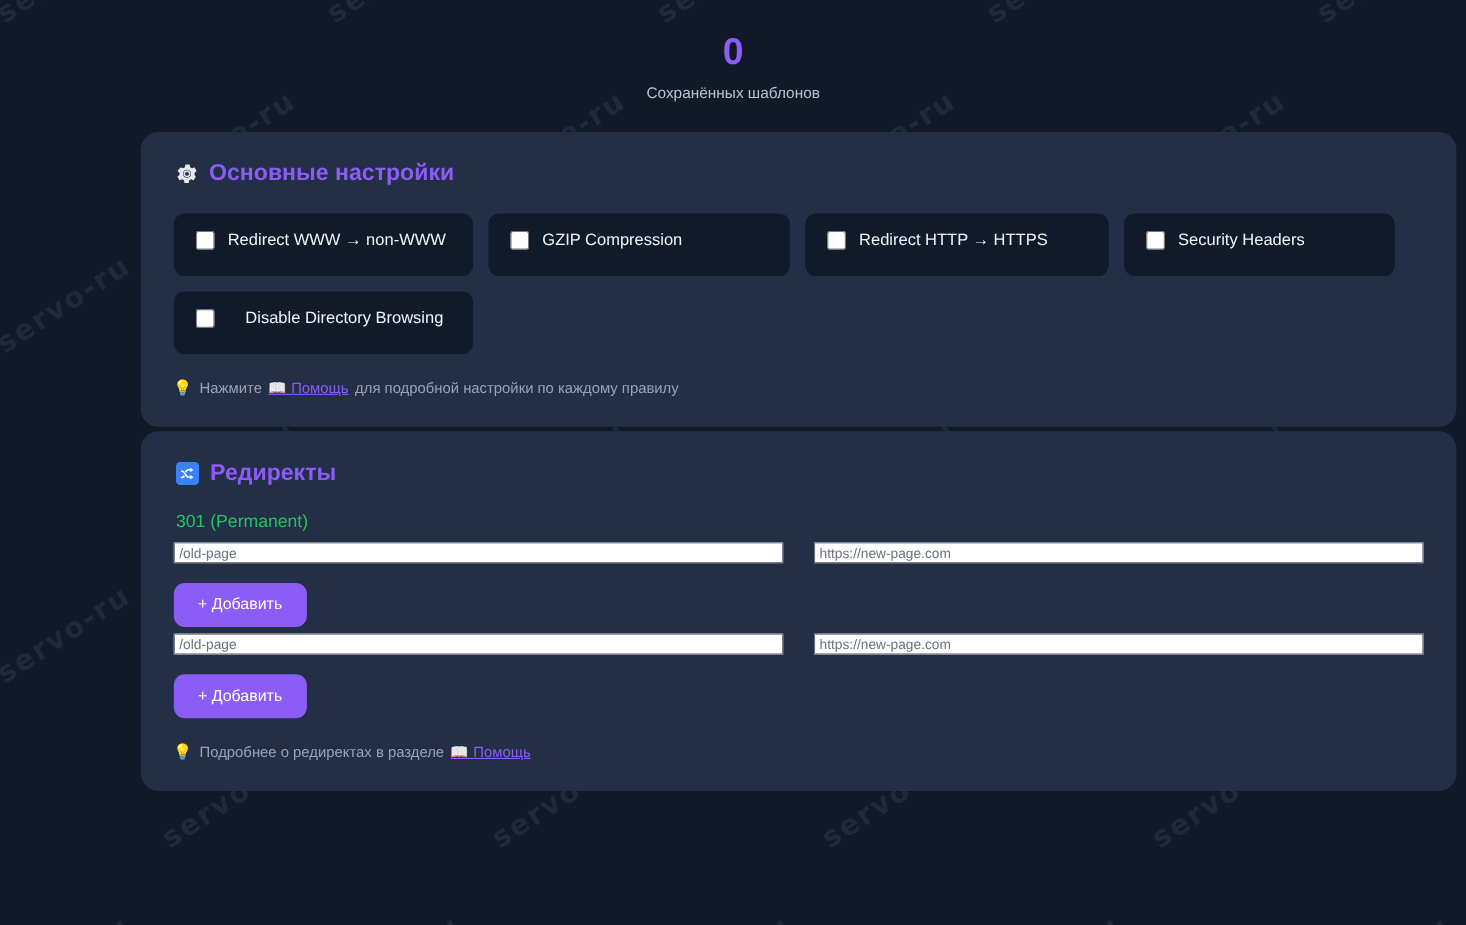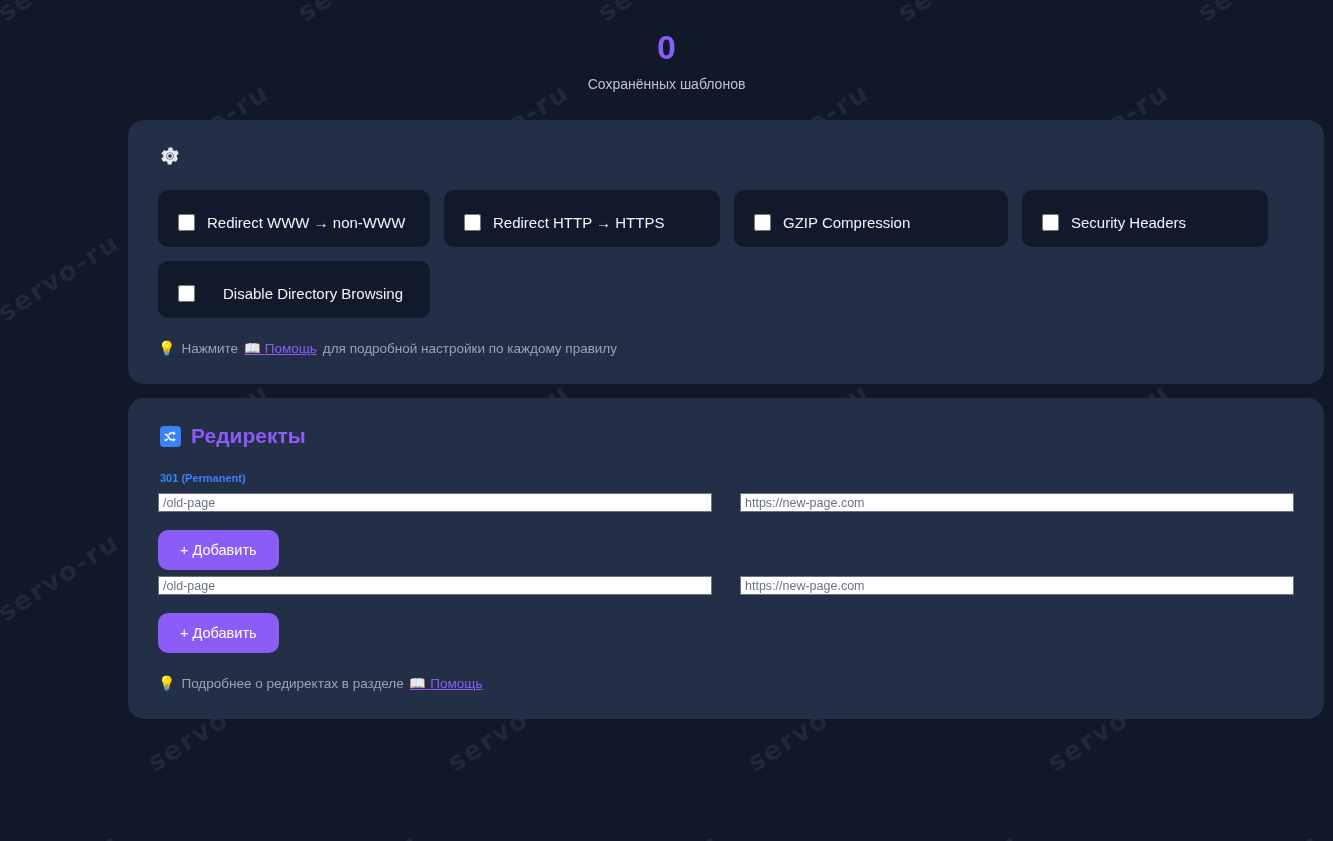--- a/index.html
+++ b/index.html
@@ -73,21 +73,21 @@
   
   .card {
     position: relative;
     margin: 0 9px 0 128px;
     width: 1196px;
     background: #232f47;
     border-radius: 16px;
     padding: 26px 30px 28px 30px;
   }
   #settings-card { margin-top: 28px; }
-  #redirects-card { margin-top: 14px; }
+  #redirects-card { margin-top: 4px; }
 
   .card-title {
     display: flex;
     align-items: center;
     gap: 10px;
     font-size: 21px;
     font-weight: 700;
     color: #8b5cf6;
     margin: 0 0 24px 2px;
   }
@@ -109,21 +109,21 @@
   
   .checkbox-grid {
     display: flex;
     flex-wrap: wrap;
     gap: 14px;
   }
   .checkbox-card {
     background: #111a2b;
     border-radius: 10px;
     display: flex;
-    align-items: flex-end;
+    align-items: flex-start;
     gap: 12px;
     padding: 16px 20px;
     height: 57px;
     cursor: pointer;
   }
   .checkbox-card input[type="checkbox"] {
     width: 17px;
     height: 17px;
     margin: 0;
     flex: 0 0 auto;
@@ -154,23 +154,23 @@
   .help-link {
     color: #8b5cf6;
     text-decoration: underline;
     cursor: pointer;
   }
   .hint-tail { }
 
   
   .redirect-group { margin-bottom: 6px; }
   .redirect-heading {
-    font-size: 11px;
-    font-weight: 700;
-    color: #3b82f6;
+    font-size: 16px;
+    font-weight: 400;
+    color: #22c55e;
     margin: 12px 0 9px 2px;
   }
   .redirect-row {
     display: flex;
     gap: 28px;
     margin-bottom: 0;
   }
   .redirect-row input[type="text"] {
     height: 19px;
     border: 1px solid #6b7280;
@@ -247,34 +247,35 @@
   </div>
 
   <div class="card" id="settings-card">
     <div class="card-title">
       <span class="gear-icon">
         <svg width="20" height="20" viewBox="0 0 24 24" aria-hidden="true">
           <path fill="#d7d9e3" d="M12 8.2a3.8 3.8 0 100 7.6 3.8 3.8 0 000-7.6zm0 5.9a2.1 2.1 0 110-4.2 2.1 2.1 0 010 4.2z"></path>
           <path fill="#e6e8f0" d="M20.2 13.2c.05-.39.08-.79.08-1.2s-.03-.81-.08-1.2l2.04-1.55a.5.5 0 00.12-.64l-1.93-3.34a.5.5 0 00-.6-.22l-2.4.96a7.6 7.6 0 00-2.08-1.2l-.36-2.55a.5.5 0 00-.5-.42h-3.86a.5.5 0 00-.5.42l-.36 2.55c-.76.3-1.46.71-2.08 1.2l-2.4-.96a.5.5 0 00-.6.22L1.76 8.61a.5.5 0 00.12.64L3.92 10.8c-.05.39-.08.79-.08 1.2s.03.81.08 1.2l-2.04 1.55a.5.5 0 00-.12.64l1.93 3.34a.5.5 0 00.6.22l2.4-.96c.62.49 1.32.9 2.08 1.2l.36 2.55c.04.24.25.42.5.42h3.86c.25 0 .46-.18.5-.42l.36-2.55c.76-.3 1.46-.71 2.08-1.2l2.4.96a.5.5 0 00.6-.22l1.93-3.34a.5.5 0 00-.12-.64L20.2 13.2zM12 16.3a4.3 4.3 0 110-8.6 4.3 4.3 0 010 8.6z"></path>
         </svg>
       </span>
+      <span class="title-text">Основные настройки</span>
     </div>
 
     <div class="checkbox-grid">
       <label class="checkbox-card cb-w1">
         <input type="checkbox" style="">
         <span class="cb-label">Redirect WWW → non-WWW</span>
       </label>
+      <label class="checkbox-card cb-w3">
+        <input type="checkbox" style="">
+        <span class="cb-label">GZIP Compression</span>
+      </label>
       <label class="checkbox-card cb-w2">
         <input type="checkbox" style="">
         <span class="cb-label">Redirect HTTP → HTTPS</span>
-      </label>
-      <label class="checkbox-card cb-w3">
-        <input type="checkbox" style="">
-        <span class="cb-label">GZIP Compression</span>
       </label>
       <label class="checkbox-card cb-w4">
         <input type="checkbox" style="">
         <span class="cb-label">Security Headers</span>
       </label>
       <label class="checkbox-card cb-w5">
         <input type="checkbox" style="">
         <span class="cb-label">Disable Directory Browsing</span>
       </label>
     </div>

